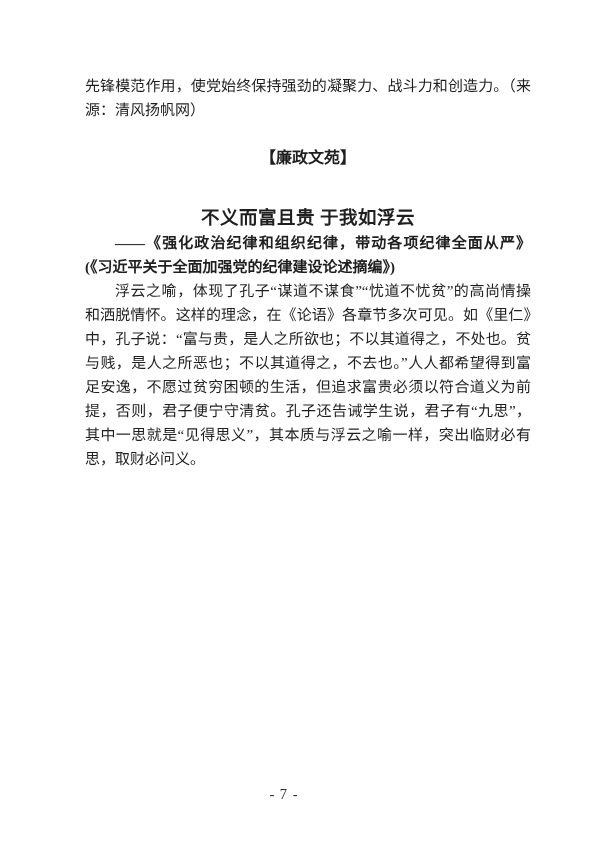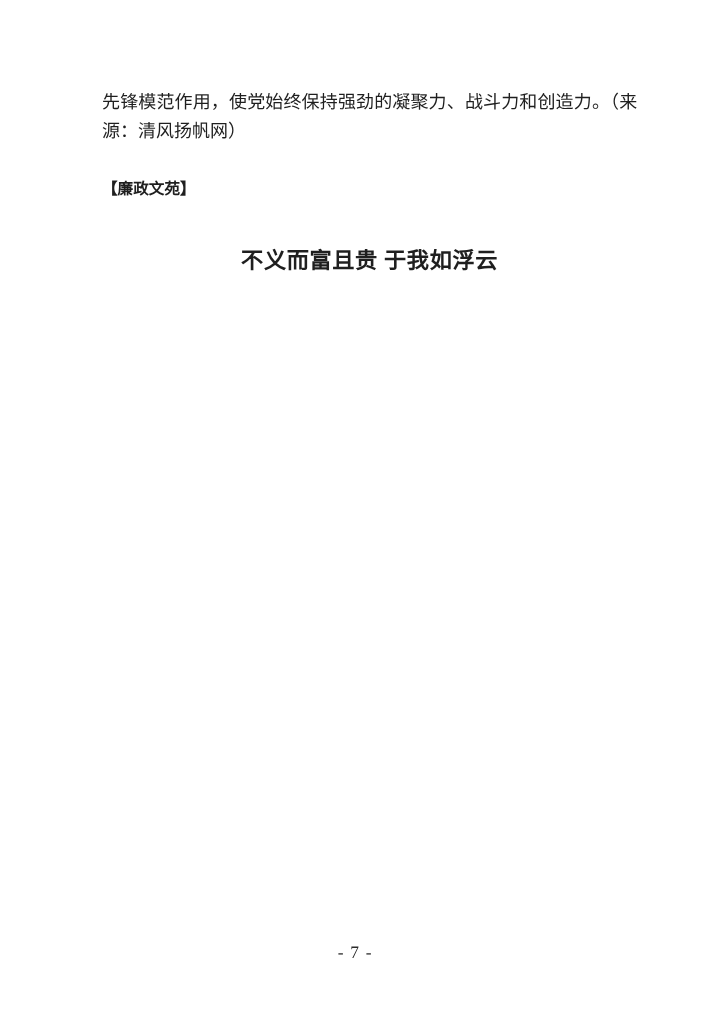--- a/index.html
+++ b/index.html
@@ -10,21 +10,20 @@
     height: 849px;
     overflow: hidden;
   }
   .page {
     position: relative;
     width: 568px;
     height: 849px;
     background: #ffffff;
     color: #1f1f1f;
     font-family: "Liberation Serif", "DejaVu Serif", serif;
-    padding-left: 24px;
   }
   .content {
     position: absolute;
     left: 85px;
     top: 74px;
     width: 446px;
   }
   .para {
     margin: 0;
     font-size: 15px;
@@ -37,23 +36,24 @@
     text-indent: 0;
   }
   .para.citation {
     font-weight: bold;
   }
   .para.first-after-title {
     margin-top: 24px;
   }
   .section-header {
     margin: 24px 0 0 0;
-    font-size: 13px;
+    font-size: 16px;
     line-height: 24px;
     font-weight: bold;
+    text-align: center;
   }
   .article-title {
     margin: 35px 0 0 0;
     font-size: 18.5px;
     line-height: 26px;
     font-weight: bold;
     text-align: center;
     letter-spacing: 0.5px;
   }
   .page-number {
@@ -73,20 +73,22 @@
 <div class="page">
   <div class="content">
 
     <p class="para no-indent">先锋模范作用，使党始终保持强劲的凝聚力、战斗力和创造力。（来源：清风扬帆网）</p>
 
     <h2 class="section-header">【廉政文苑】</h2>
 
     <h1 class="article-title">不义而富且贵 于我如浮云</h1>
 
 
+    <p class="para citation">——《强化政治纪律和组织纪律，带动各项纪律全面从严》(《习近平关于全面加强党的纪律建设论述摘编》)</p>
 
 
+    <p class="para">浮云之喻，体现了孔子“谋道不谋食”“忧道不忧贫”的高尚情操和洒脱情怀。这样的理念，在《论语》各章节多次可见。如《里仁》中，孔子说：“富与贵，是人之所欲也；不以其道得之，不处也。贫与贱，是人之所恶也；不以其道得之，不去也。”人人都希望得到富足安逸，不愿过贫穷困顿的生活，但追求富贵必须以符合道义为前提，否则，君子便宁守清贫。孔子还告诫学生说，君子有“九思”，其中一思就是“见得思义”，其本质与浮云之喻一样，突出临财必有思，取财必问义。</p>
 
 
   </div>
 
   <div class="page-number">- 7 -</div>
 </div>
 
 </body></html>

